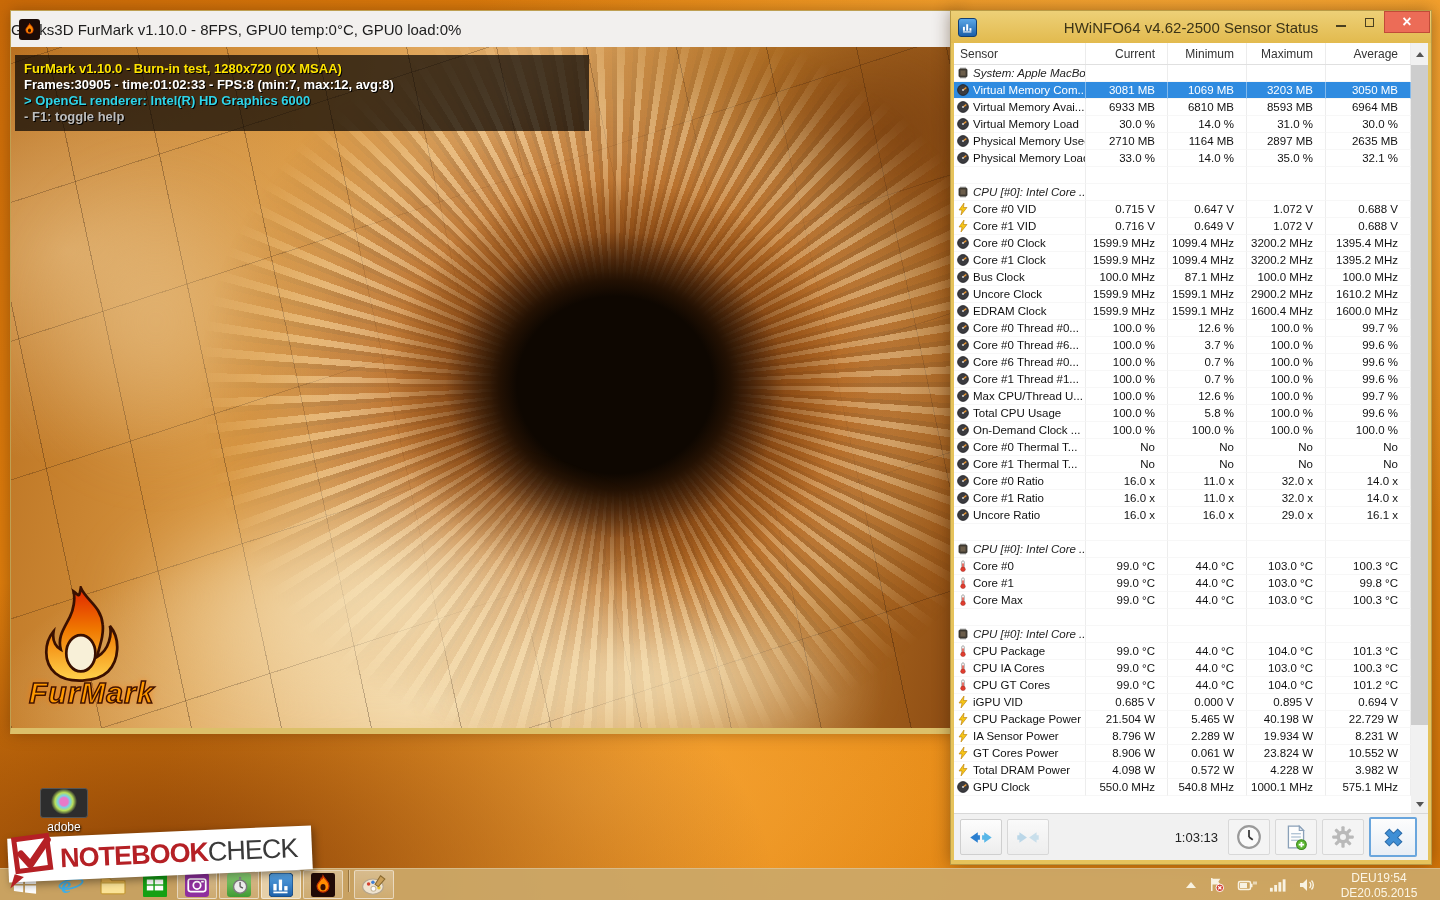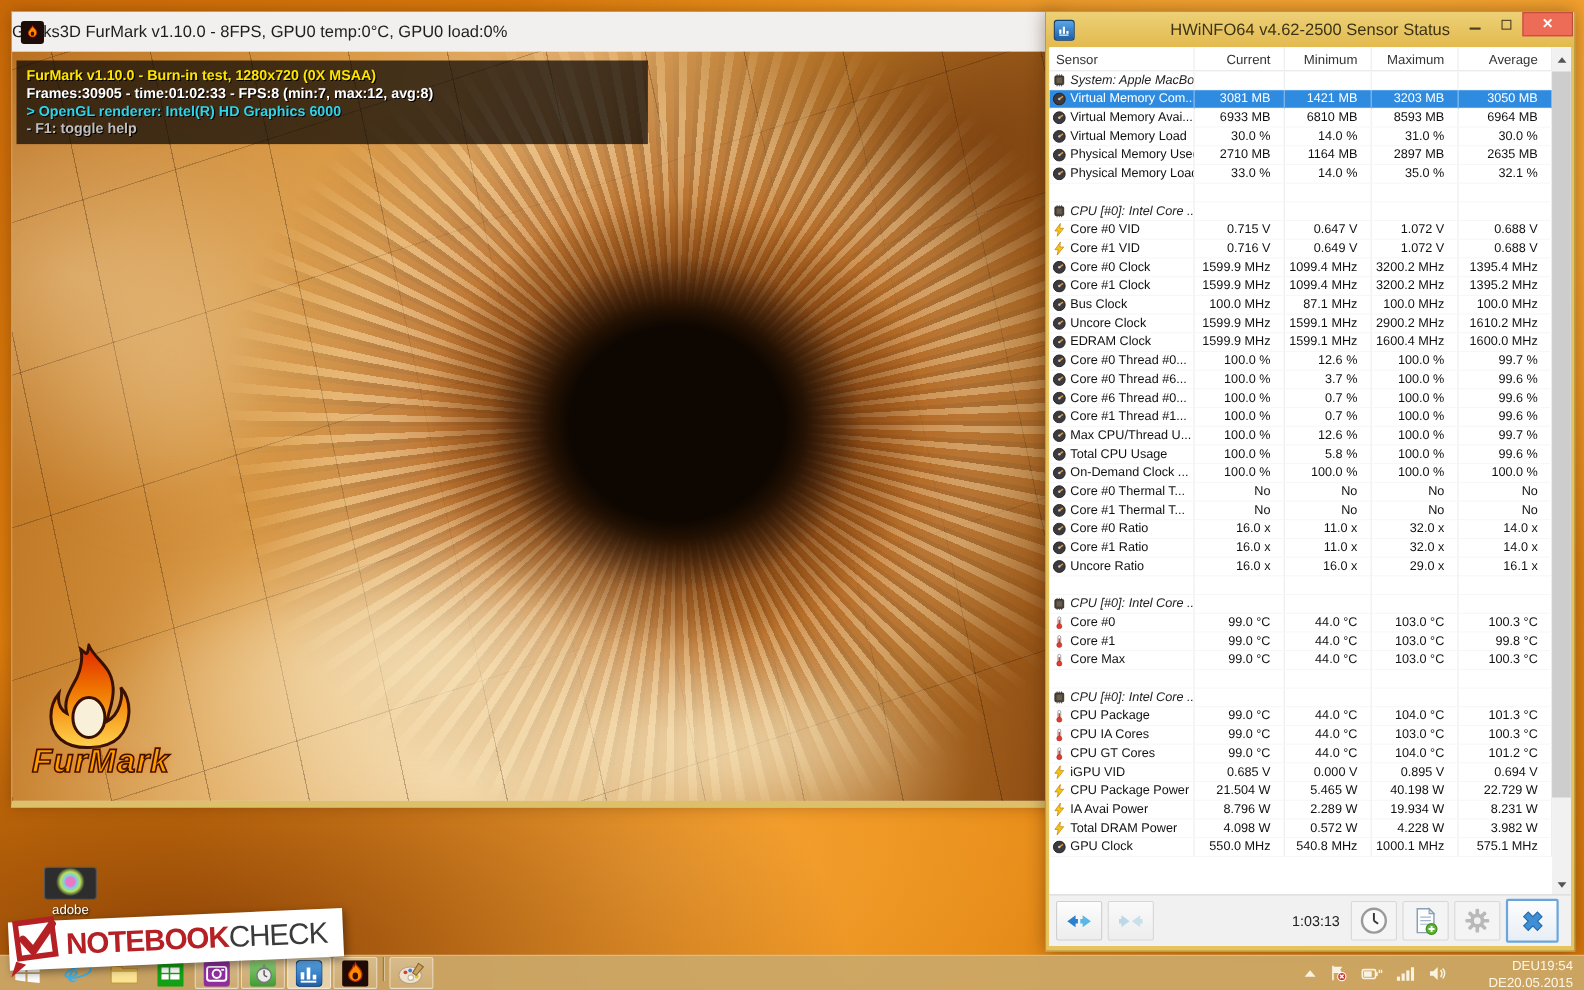--- a/index.html
+++ b/index.html
@@ -113,21 +113,21 @@
     display:flex; align-items:center; }
   .start-btn { width:50px; height:32px; display:flex; align-items:center; justify-content:center; }
   .tile { width:40px; height:29px; margin:0 1px; border-radius:2px; display:flex; align-items:center; justify-content:center; }
   .tile.running { border:1px solid rgba(255,255,255,.5); background:linear-gradient(rgba(255,255,255,.28),rgba(255,255,255,.1)); }
   .tile.active { background:rgba(255,248,228,.55); }
   .tb-divider { width:1px; height:22px; background:rgba(90,60,20,.45); margin:0 4px; box-shadow:1px 0 0 rgba(255,255,255,.35); }
   .tray { margin-left:auto; display:flex; align-items:center; height:32px; }
   .tray-ic { margin:0 6px; display:flex; align-items:center; }
   .tray-chev { width:0; height:0; border-left:5px solid transparent; border-right:5px solid transparent; border-bottom:6px solid #f8f2e0; }
   .tray-clock { width:118px; height:32px; overflow:hidden; font-size:12px; color:#fcf6e6; padding:2px 10px 0 6px; line-height:15px; }
-  .tc-line { display:flex; justify-content:flex-end; }
+  .tc-line { display:flex; justify-content:center; }
 </style>
 </head>
 <body>
 
 <div class="fm-win">
   <div class="fm-titlebar">
     <div class="fm-ticon">
       <svg width="15" height="15" viewBox="0 0 22 22">
           <path d="M11 2 C12.5 5.5 16.5 6.5 16.5 11.5 A5.5 5.5 0 0 1 5.5 11.5 C5.5 8.5 8.8 7.5 9.4 4.2 C10.3 6 10.6 4 11 2 Z" fill="#ff8c00" stroke="#c83000" stroke-width="1"></path>
           <ellipse cx="11" cy="12.6" rx="2.3" ry="2.9" fill="#3a1000"></ellipse>
@@ -224,21 +224,21 @@
             <span class="ric">
               <svg viewBox="0 0 12 12">
                 <circle cx="6" cy="6" r="5.4" fill="#3b3b3f" stroke="#1e1e22" stroke-width="0.8"></circle>
                 <line x1="6" y1="6" x2="9.3" y2="3.6" stroke="#e8952f" stroke-width="1.4"></line>
                 <circle cx="6" cy="6" r="1.1" fill="#c8c8c8"></circle>
               </svg>
             </span>
             <span>Virtual Memory Com...</span>
           </span>
           <span class="cell c-val">3081 MB</span>
-          <span class="cell c-val">1421 MB</span>
+          <span class="cell c-val">1069 MB</span>
           <span class="cell c-val">3203 MB</span>
           <span class="cell c-val">3050 MB</span>
         </div>
         <div class="srow">
           <span class="cell c-sensor">
             <span class="ric">
               <svg viewBox="0 0 12 12">
                 <circle cx="6" cy="6" r="5.4" fill="#3b3b3f" stroke="#1e1e22" stroke-width="0.8"></circle>
                 <line x1="6" y1="6" x2="9.3" y2="3.6" stroke="#e8952f" stroke-width="1.4"></line>
                 <circle cx="6" cy="6" r="1.1" fill="#c8c8c8"></circle>
@@ -813,26 +813,40 @@
           <span class="cell c-val">40.198 W</span>
           <span class="cell c-val">22.729 W</span>
         </div>
         <div class="srow">
           <span class="cell c-sensor">
             <span class="ric">
               <svg viewBox="0 0 12 12">
                 <path d="M7 0 L2 7 H5 L4 12 L10 4.5 H6.5 Z" fill="#f5c518" stroke="#b87a00" stroke-width="0.6"></path>
               </svg>
             </span>
-            <span>IA Avai Power</span>
+            <span>IA Sensor Power</span>
           </span>
           <span class="cell c-val">8.796 W</span>
           <span class="cell c-val">2.289 W</span>
           <span class="cell c-val">19.934 W</span>
           <span class="cell c-val">8.231 W</span>
+        </div>
+        <div class="srow">
+          <span class="cell c-sensor">
+            <span class="ric">
+              <svg viewBox="0 0 12 12">
+                <path d="M7 0 L2 7 H5 L4 12 L10 4.5 H6.5 Z" fill="#f5c518" stroke="#b87a00" stroke-width="0.6"></path>
+              </svg>
+            </span>
+            <span>GT Cores Power</span>
+          </span>
+          <span class="cell c-val">8.906 W</span>
+          <span class="cell c-val">0.061 W</span>
+          <span class="cell c-val">23.824 W</span>
+          <span class="cell c-val">10.552 W</span>
         </div>
         <div class="srow">
           <span class="cell c-sensor">
             <span class="ric">
               <svg viewBox="0 0 12 12">
                 <path d="M7 0 L2 7 H5 L4 12 L10 4.5 H6.5 Z" fill="#f5c518" stroke="#b87a00" stroke-width="0.6"></path>
               </svg>
             </span>
             <span>Total DRAM Power</span>
           </span>

